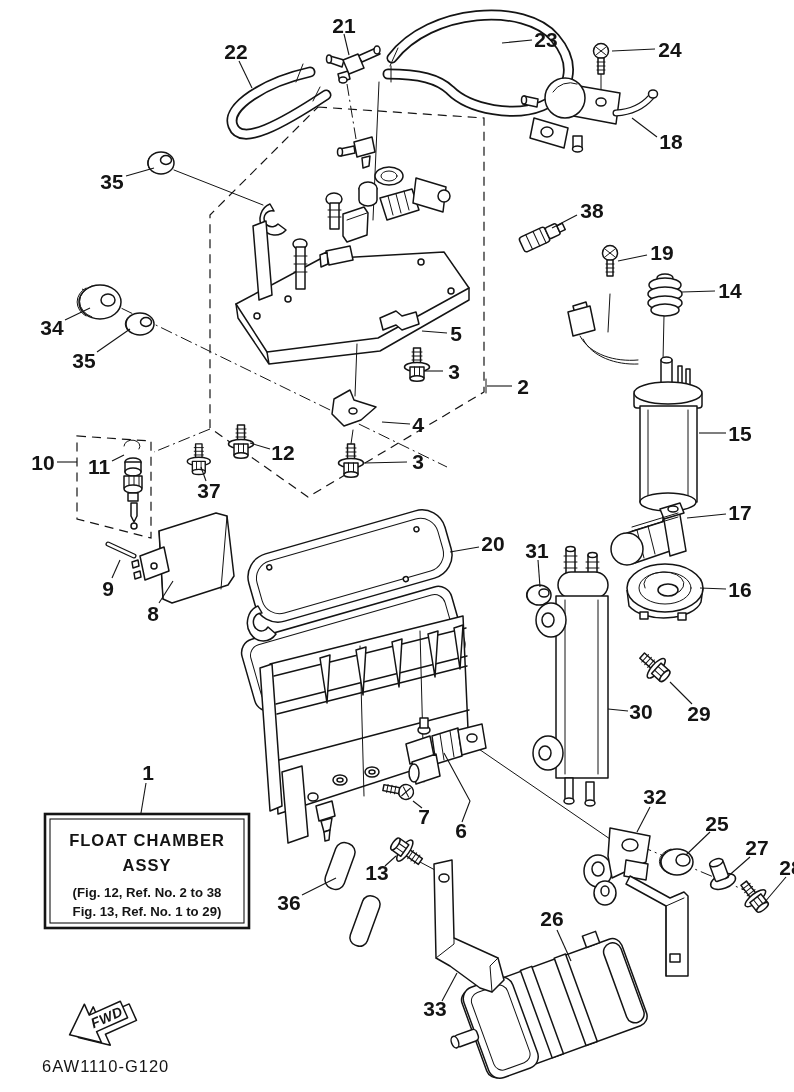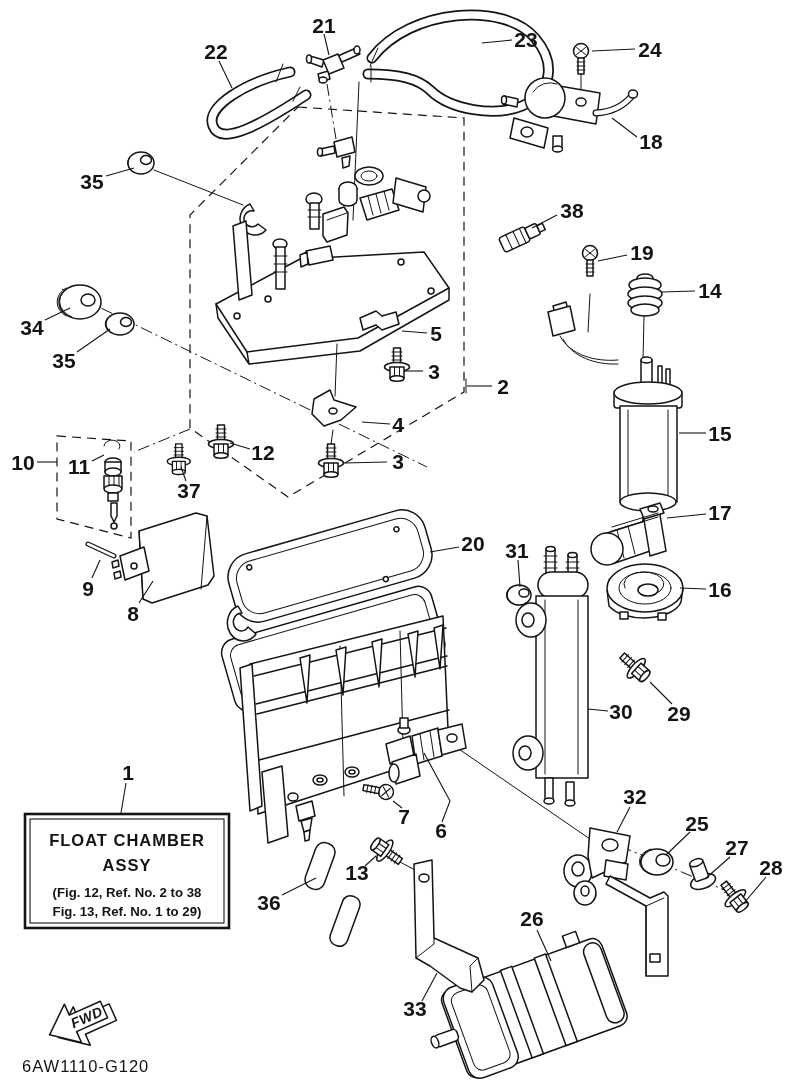--- a/index.html
+++ b/index.html
@@ -1,18 +1,18 @@
 <!DOCTYPE html>
 <html style="--ink: #141414; --paper: #ffffff;"><head>
 <meta charset="utf-8">
 <style>
   :root{ --ink:#141414; --paper:#ffffff; }
   html,body{ margin:0; padding:0; background:#fff; }
   .stage{ width:708px; height:1092px; position:relative; background:var(--paper);
-          font-family:"Liberation Sans", sans-serif; }
+          font-family:"Liberation Sans", sans-serif;margin-left:20px; }
   svg{ display:block; }
   .fw{ fill:var(--paper); stroke:var(--ink); stroke-width:1.5; stroke-linejoin:round; }
   .ln{ fill:none; stroke:var(--ink); stroke-width:1.5; stroke-linejoin:round; stroke-linecap:round; }
   .thin{ fill:none; stroke:var(--ink); stroke-width:1; stroke-linecap:round; }
   .hoseO{ fill:none; stroke:var(--ink); stroke-width:11; stroke-linecap:round; }
   .hoseI{ fill:none; stroke:var(--paper); stroke-width:7.5; stroke-linecap:round; }
   .dash{ fill:none; stroke:var(--ink); stroke-width:1.2; stroke-dasharray:9 6; }
   .dashdot{ fill:none; stroke:var(--ink); stroke-width:1; stroke-dasharray:12 4 2 4; }
   .ld{ fill:none; stroke:var(--ink); stroke-width:1.1; }
   .co{ font:600 21px "Liberation Sans", sans-serif; fill:var(--ink);

